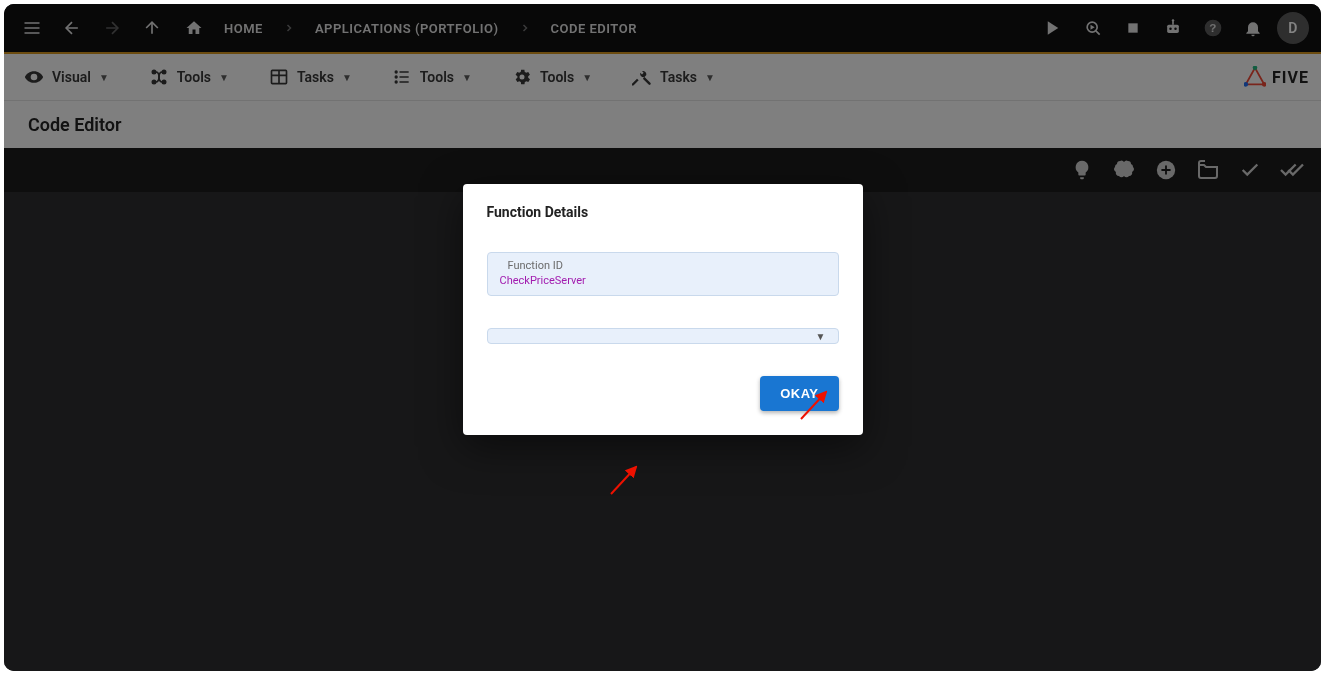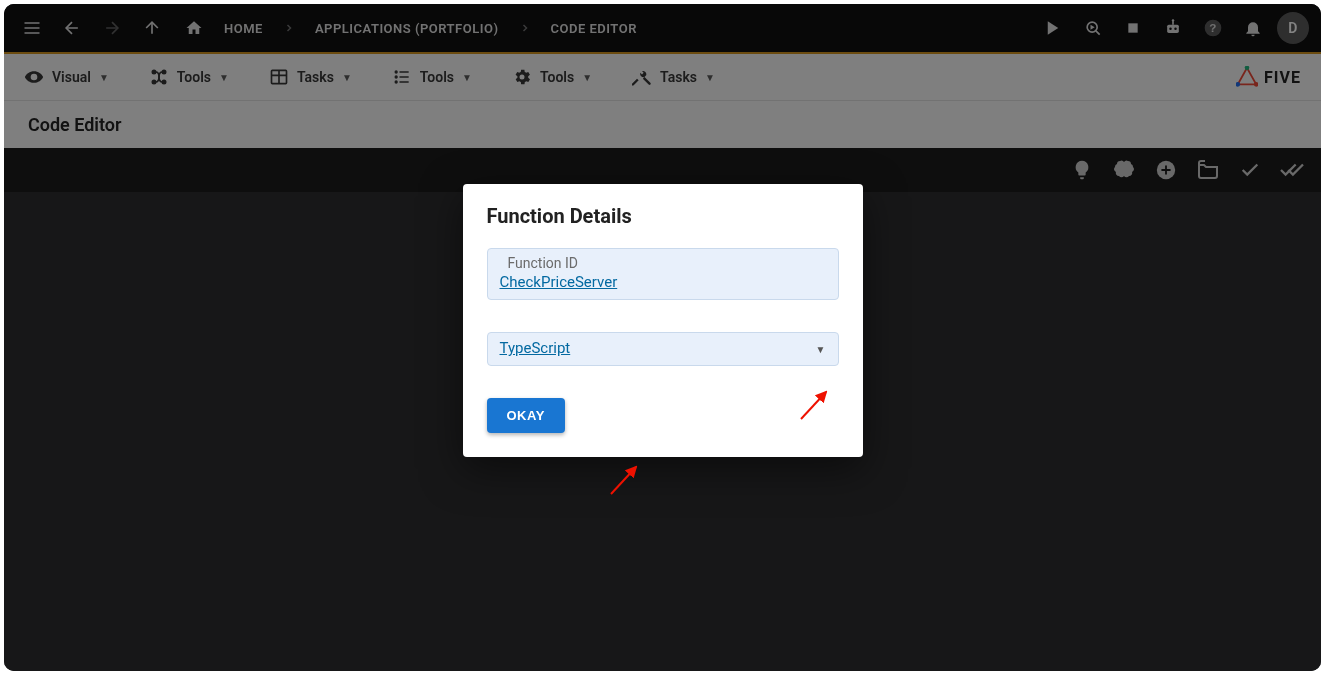--- a/index.html
+++ b/index.html
@@ -54,21 +54,21 @@
     padding:0 20px;
     gap:40px;
     color:#333;
     font-size:14px;
     font-weight:600;
     position:relative;
   }
   .menu-item { display:flex; align-items:center; gap:8px; cursor:pointer; }
   .menu-icon { width:20px; height:20px; color:#333; }
   .tri { font-size:10px; color:#555; }
-  .brand { position:absolute; right:20px; display:flex; align-items:center; gap:6px; font-weight:700; font-size:16px; letter-spacing:1px; color:#222; }
+  .brand { position:absolute; right:12px; display:flex; align-items:center; gap:6px; font-weight:700; font-size:16px; letter-spacing:1px; color:#222; }
   
   .section-header {
     height:48px;
     background:#e8e8e8;
     display:flex; align-items:center;
     padding:0 24px;
     font-size:18px; font-weight:600; color:#222;
     border-top:1px solid #d0d0d0;
   }
   
@@ -88,33 +88,33 @@
     position:absolute;
     left:50%; top:180px;
     transform:translateX(-50%);
     width:400px;
     background:#fff;
     border-radius:4px;
     box-shadow:0 12px 40px rgba(0,0,0,0.5);
     padding:20px 24px 24px;
     z-index:20;
   }
-  .dialog h2 { font-size:20px; font-weight:700; color:#222; margin-bottom:20px; }
+  .dialog h2 { font-size:14px; font-weight:700; color:#222; margin-bottom:32px; }
   .field {
     background:#e8f0fb;
     border:1px solid #c9d9ec;
     border-radius:4px;
     padding:6px 12px 8px;
     margin-bottom:32px;
     position:relative;
   }
-  .field-label { font-size:14px; color:#6b6b6b; margin-bottom:2px;padding-left:8px; }
-  .field-value { font-size:15px; color:#0369a1;text-decoration:underline; }
+  .field-label { font-size:11px; color:#6b6b6b; margin-bottom:2px;padding-left:8px; }
+  .field-value { font-size:11px; color:#a21caf; }
   .field .caret { position:absolute; right:12px; top:50%; transform:translateY(-50%); font-size:10px; color:#555; }
-  .dialog-actions { display:flex; justify-content:flex-start; }
+  .dialog-actions { display:flex; justify-content:flex-end; }
   .btn-primary {
     background:#1976d2; color:#fff; font-weight:700; font-size:13px;
     border:none; border-radius:4px; padding:10px 20px;
     box-shadow:0 2px 4px rgba(0,0,0,0.3); cursor:pointer; letter-spacing:0.5px;
   }
   
   .arrow { position:absolute; z-index:30; pointer-events:none; }
   svg { display:block; }
 </style>
 </head>
@@ -341,21 +341,20 @@
 
   <div class="dialog">
     <h2>Function Details</h2>
 
     <div class="field">
       <div class="field-label">Function ID</div>
       <div class="field-value">CheckPriceServer</div>
     </div>
 
     <div class="field">
-      <div class="field-value">TypeScript</div>
       <span class="caret">▼</span>
     </div>
 
     <div class="dialog-actions">
       <button class="btn-primary">OKAY</button>
     </div>
   </div>
 
   <svg class="arrow" style="left:792px; top:380px;" width="40" height="40">
     <defs>

